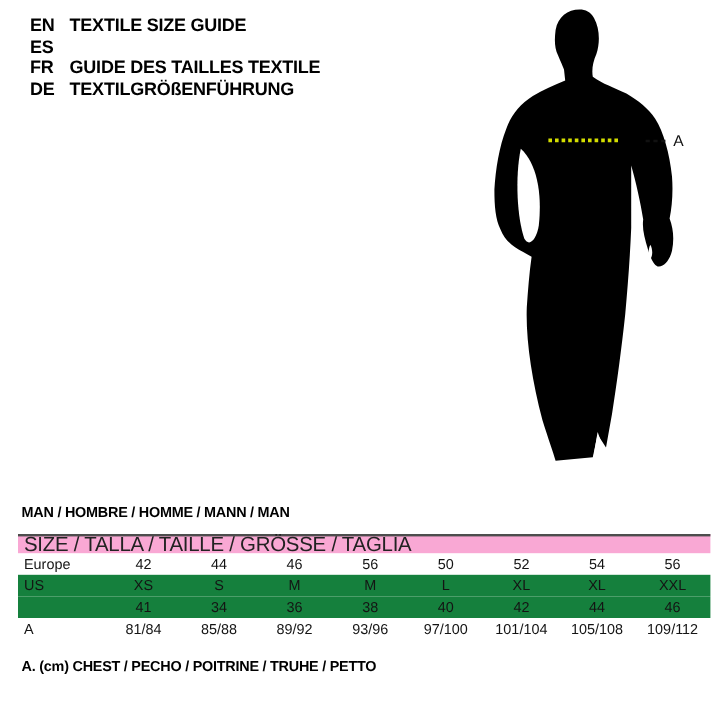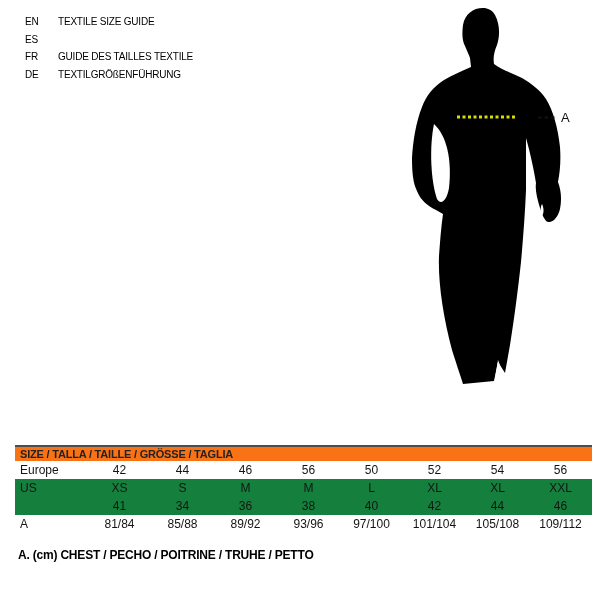--- a/index.html
+++ b/index.html
@@ -3,38 +3,38 @@
 <meta charset="utf-8">
 <style>
   html,body { margin:0; padding:0; background:#fff; }
   .page {
     position:relative; width:600px; height:600px; background:#ffffff;
     font-family:"Liberation Sans", sans-serif; color:#000; overflow:hidden;
   }
   
   .langs { position:absolute; left:25px; top:13px; }
   .lang-row { display:flex; height:17.5px; line-height:17.5px;
-    font-weight:normal; font-size:10px; letter-spacing:-0.2px; }
+    font-weight:bold; font-size:15px; letter-spacing:-0.2px; }
   .lang-code { width:33px; }
   
   .cats { position:absolute; left:23px; top:109px; font-weight:bold;
     font-size:12.3px; line-height:17.5px; letter-spacing:-0.3px; white-space:nowrap; }
   
   .figure-svg { position:absolute; left:405px; top:0; width:180px; height:400px; }
   .measure-a { position:absolute; left:561px; top:110px; font-size:13px;
     line-height:15px; color:#111; }
   
   .section-title { position:absolute; left:18px; top:420px; font-weight:bold;
     font-size:12px; letter-spacing:-0.2px; white-space:nowrap; }
   
   .sizetable { position:absolute; left:15px; top:445px; width:577px;
     font-size:12px; color:#141414; }
-  .thead { border-top:2px solid #4d4d4d; background:#f97316; height:14px;
-    line-height:14px; padding-left:5px; font-size:11px; color:#222;
-    letter-spacing:-0.2px;font-weight:bold; }
+  .thead { border-top:2px solid #4d4d4d; background:#f9a8d4; height:14px;
+    line-height:14px; padding-left:5px; font-size:17px; color:#222;
+    letter-spacing:-0.2px; }
   .trow { display:flex; height:18px; line-height:18px; }
   .trow.alt { background:#15803d; }
   .tlabel { width:68px; padding-left:5px; text-align:left; }
   .tcell { width:63px; text-align:center; }
   
   .footnote { position:absolute; left:18px; top:548px; font-weight:bold;
     font-size:12px; letter-spacing:-0.2px; white-space:nowrap; }
 </style>
 </head>
 <body>
@@ -105,20 +105,21 @@
     <path fill="#ffffff" d="M542,204 C544,208 544,213 542,216 C540,213 540,208 542,204 Z"></path>
 
     <path fill="#ffffff" d="M494,384 L498,360 L504,376 Z"></path>
 
     <line x1="457" y1="117" x2="517" y2="117" stroke="#d4de00" stroke-width="3" stroke-dasharray="3 2.5"></line>
 
     <line x1="538" y1="117.5" x2="557" y2="117.5" stroke="#111111" stroke-width="2" stroke-dasharray="3.5 3"></line>
   </svg>
   <div class="measure-a">A</div>
 
+  <div class="section-title">MAN / HOMBRE / HOMME / MANN / MAN</div>
 
   <div class="sizetable">
     <div class="thead">SIZE / TALLA / TAILLE / GRÖSSE / TAGLIA</div>
 
     <div class="trow">
       <span class="tlabel">Europe</span>
       <span class="tcell">42</span>
       <span class="tcell">44</span>
       <span class="tcell">46</span>
       <span class="tcell">56</span>

